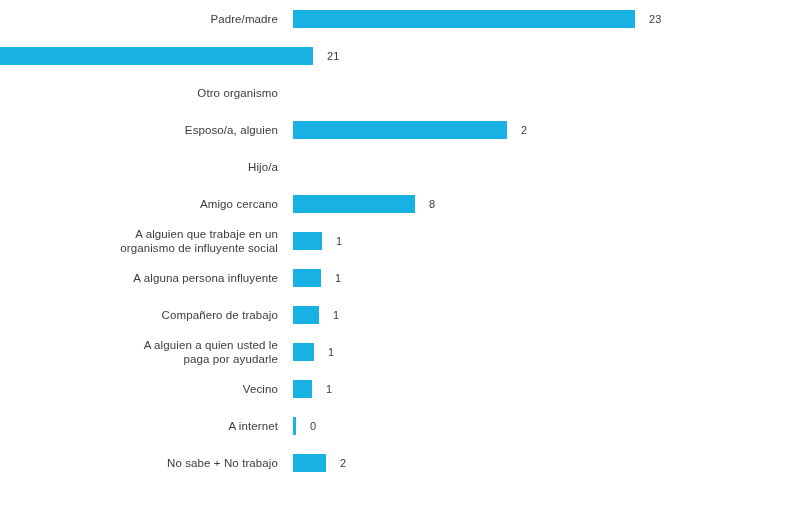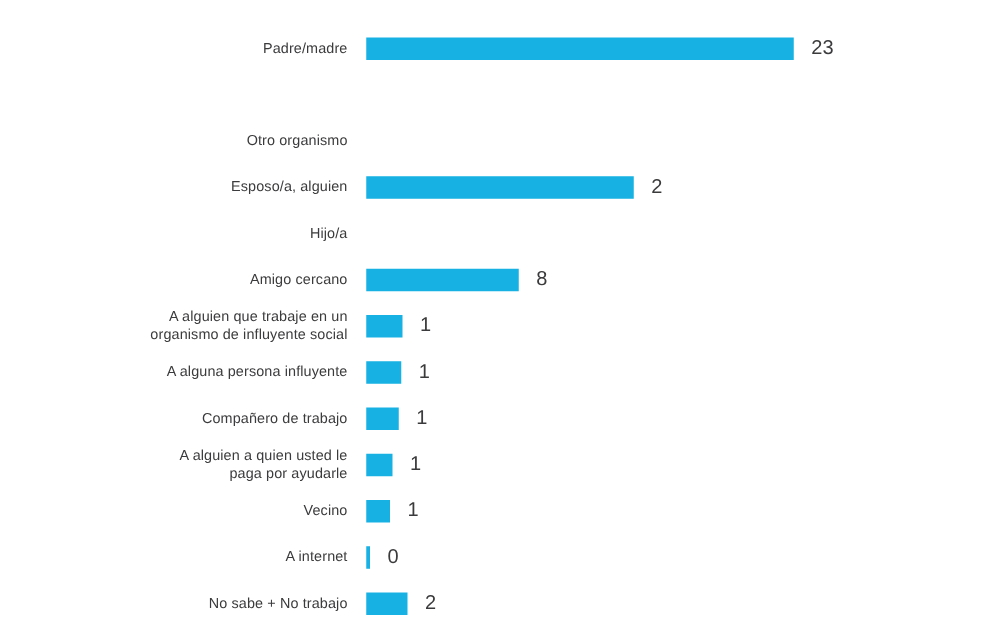--- a/index.html
+++ b/index.html
@@ -11,21 +11,20 @@
     height: 511px;
     background: #ffffff;
     font-family: "Liberation Sans", sans-serif;
     overflow: hidden;
   }
   #chart-root {
     position: relative;
     width: 720px;
     height: 511px;
     box-sizing: border-box;
-    padding-top: 20px;
   }
   .bar-row {
     display: flex;
     align-items: center;
     height: 37px;
     width: 100%;
   }
   .row-label {
     width: 293px;
     flex: 0 0 293px;
@@ -43,40 +42,44 @@
     display: flex;
     align-items: center;
     height: 100%;
   }
   .bar {
     height: 18px;
     background: #17b2e3;
     flex: 0 0 auto;
   }
   .bar-value {
-    font-size: 16px;
+    font-size: 11px;
     color: #3b3b3d;
     padding-left: 14px;
     letter-spacing: 0.1px;
     white-space: nowrap;
   }
 </style>
 </head>
 <body>
 
 <div id="chart-root">
   <div id="rows">
       <div class="bar-row">
         <div class="row-label">Padre/madre</div>
         <div class="bar-area">
           <div class="bar" style="width: 342px; background: rgb(23, 178, 227);"></div>
           <div class="bar-value">23</div>
         </div>
       </div>
       <div class="bar-row">
+        <div class="bar-area">
+          <div class="bar" style="width: 313px; background: rgb(23, 178, 227);"></div>
+          <div class="bar-value">21</div>
+        </div>
       </div>
       <div class="bar-row">
         <div class="row-label">Otro organismo</div>
       </div>
       <div class="bar-row">
         <div class="row-label">Esposo/a, alguien</div>
         <div class="bar-area">
           <div class="bar" style="width: 214px; background: rgb(23, 178, 227);"></div>
           <div class="bar-value">2</div>
         </div>

